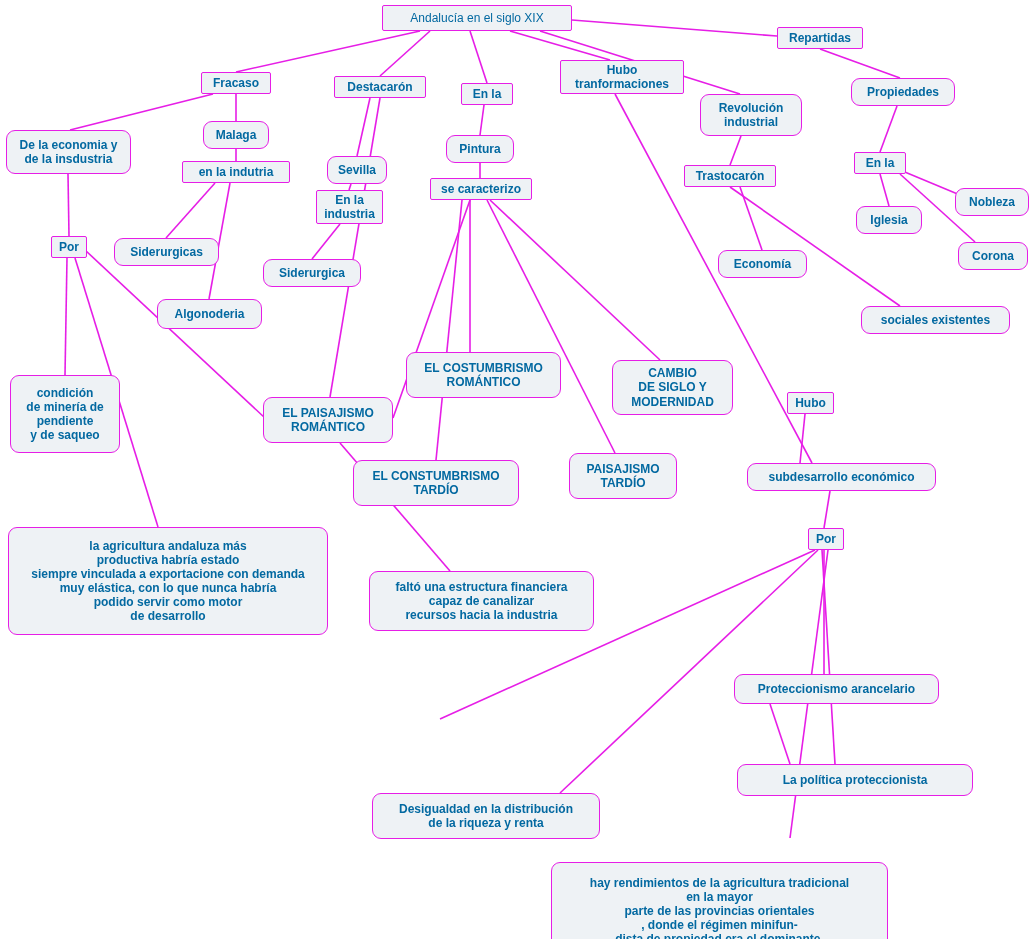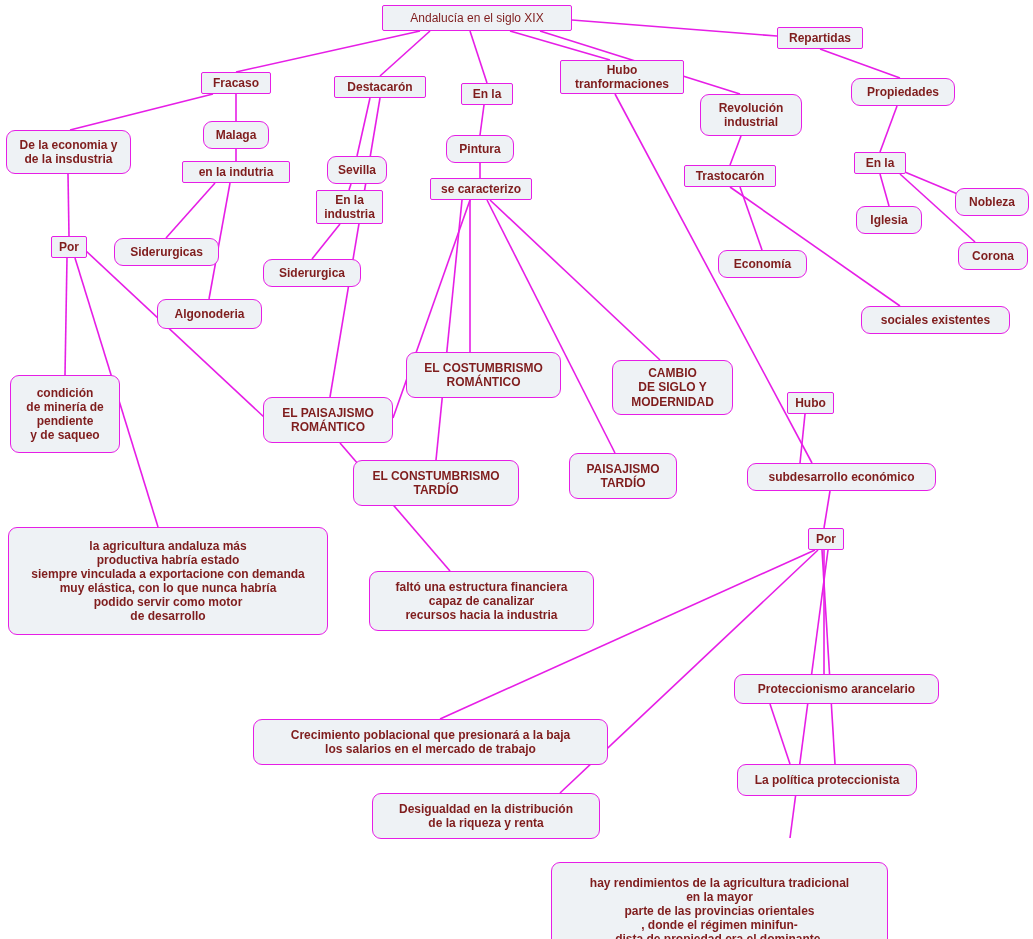--- a/index.html
+++ b/index.html
@@ -21,21 +21,21 @@
     top: 0;
     width: 1033px;
     height: 939px;
     pointer-events: none;
   }
   .node {
     position: absolute;
     box-sizing: border-box;
     border: 1.5px solid #e61ee6;
     background: #eef2f5;
-    color: #7f1d1d;
+    color: #0369a1;
     text-align: center;
     line-height: 1.18;
     display: flex;
     align-items: center;
     justify-content: center;
     white-space: pre-line;
     padding: 2px 5px;
   }
   .node.plain {
     font-weight: normal;
@@ -151,23 +151,21 @@
 productiva habría estado
 siempre vinculada a exportacione con demanda
 muy elástica, con lo que nunca habría
 podido servir como motor
 de desarrollo</div>
     <div class="node bold sq" style="left: 808px; top: 528px; width: 36px; height: 22px; font-size: 12px; background: rgb(238, 242, 245); border-color: rgb(230, 30, 230);">Por</div>
     <div class="node bold rounded" style="left: 369px; top: 571px; width: 225px; height: 60px; font-size: 12px; background: rgb(238, 242, 245); border-color: rgb(230, 30, 230);">faltó una estructura financiera
 capaz de canalizar
 recursos hacia la industria</div>
     <div class="node bold rounded" style="left: 722px; top: 674px; width: 205px; height: 30px; font-size: 12px; background: rgb(238, 242, 245); border-color: rgb(230, 30, 230); margin-left: 12px;">Proteccionismo arancelario</div>
-    <div class="node bold rounded" style="left: 253px; top: 719px; width: 355px; height: 46px; font-size: 12px; background: rgb(238, 242, 245); border-color: rgb(230, 30, 230);">Crecimiento poblacional que presionará a la baja
-los salarios en el mercado de trabajo</div>
-    <div class="node bold rounded" style="left: 737px; top: 764px; width: 180px; height: 32px; font-size: 12px; background: rgb(238, 242, 245); border-color: rgb(230, 30, 230);">La política proteccionista</div>
+    <div class="node bold rounded" style="left: 737px; top: 764px; width: 236px; height: 32px; font-size: 12px; background: rgb(238, 242, 245); border-color: rgb(230, 30, 230);">La política proteccionista</div>
     <div class="node bold rounded" style="left: 372px; top: 793px; width: 228px; height: 46px; font-size: 12px; background: rgb(238, 242, 245); border-color: rgb(230, 30, 230);">Desigualdad en la distribución
 de la riqueza y renta</div>
     <div class="node bold rounded" style="left: 551px; top: 838px; width: 337px; height: 98px; font-size: 12px; background: rgb(238, 242, 245); border-color: rgb(230, 30, 230); margin-top: 24px;">hay rendimientos de la agricultura tradicional
 en la mayor
 parte de las provincias orientales
 , donde el régimen minifun-
 dista de propiedad era el dominante.</div>
   </div>
 
 </body></html>

